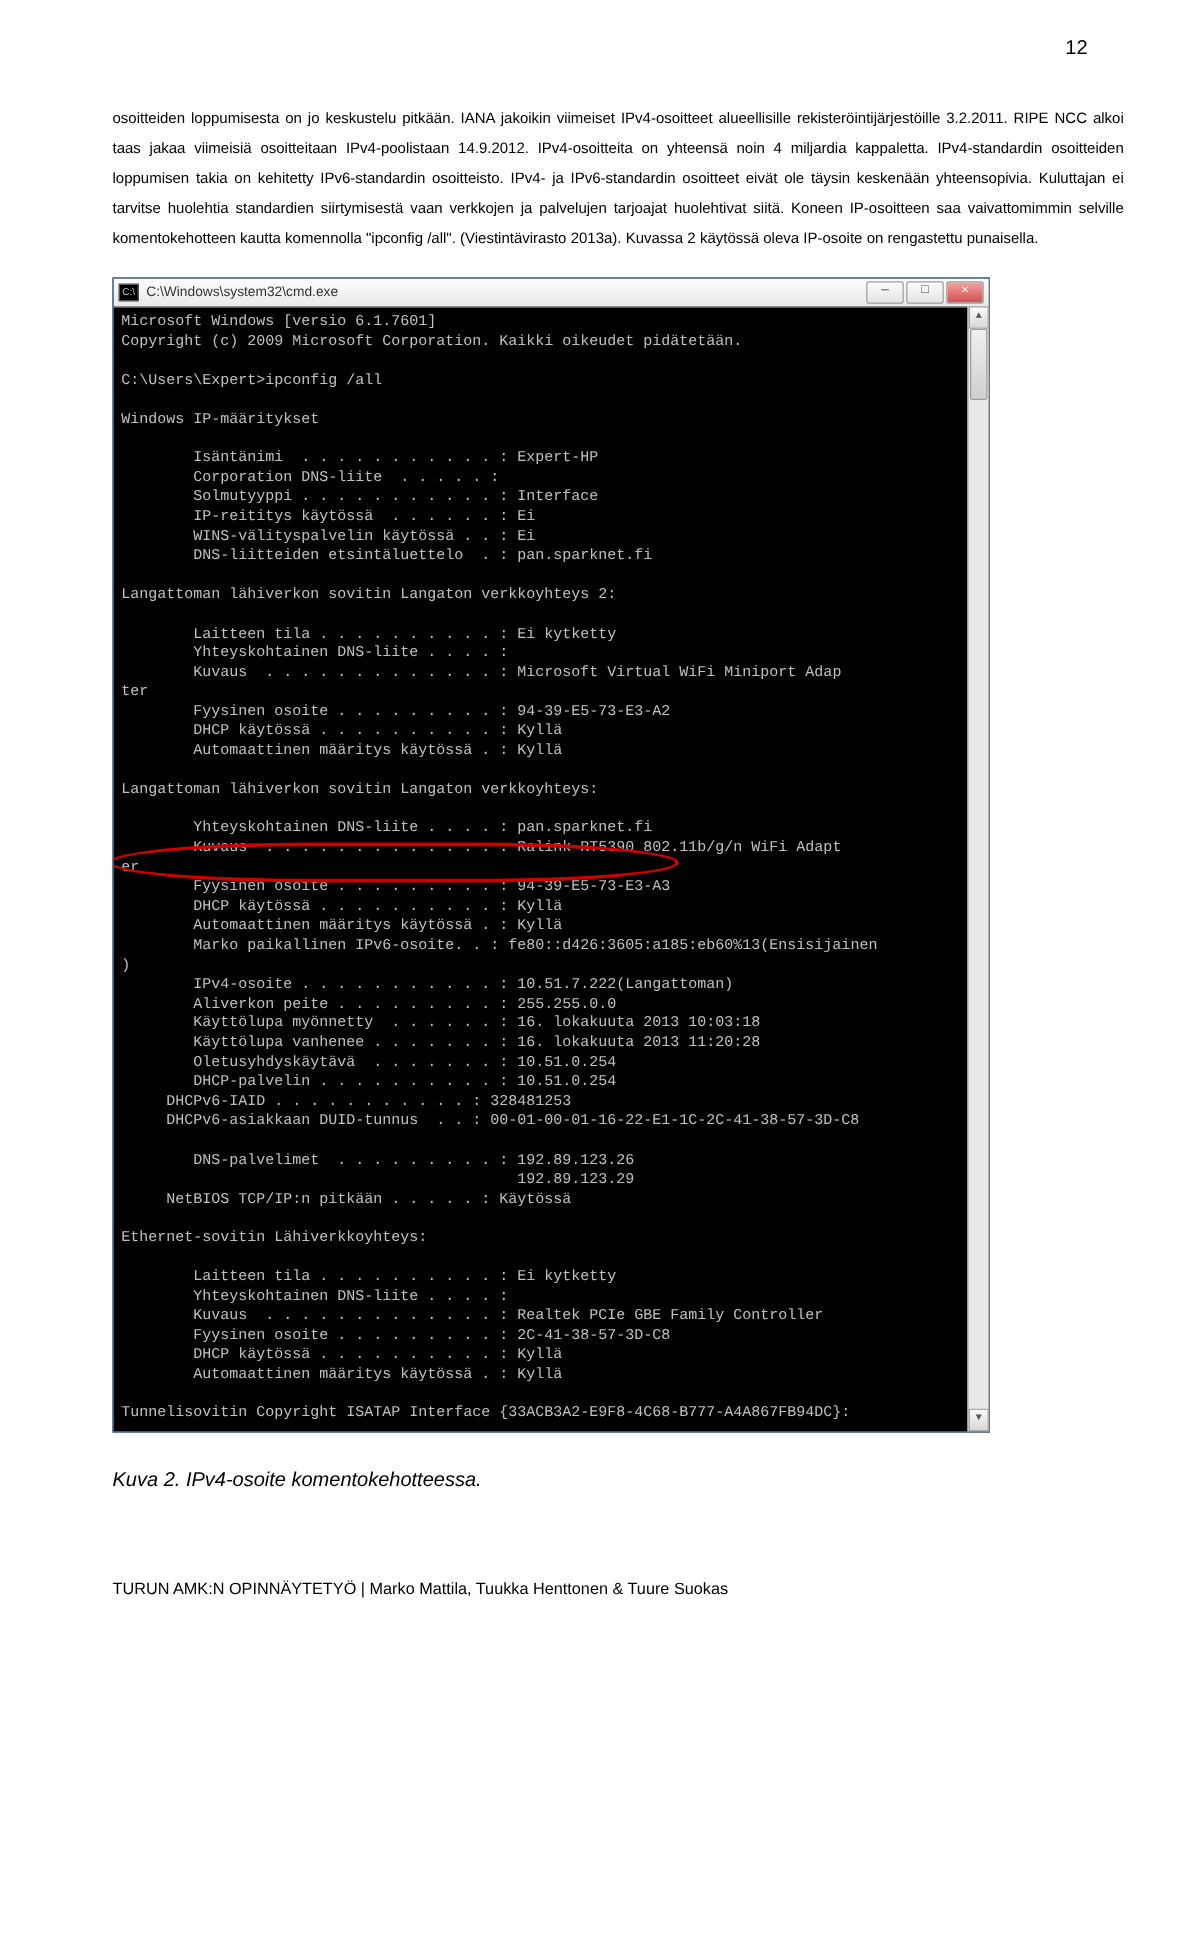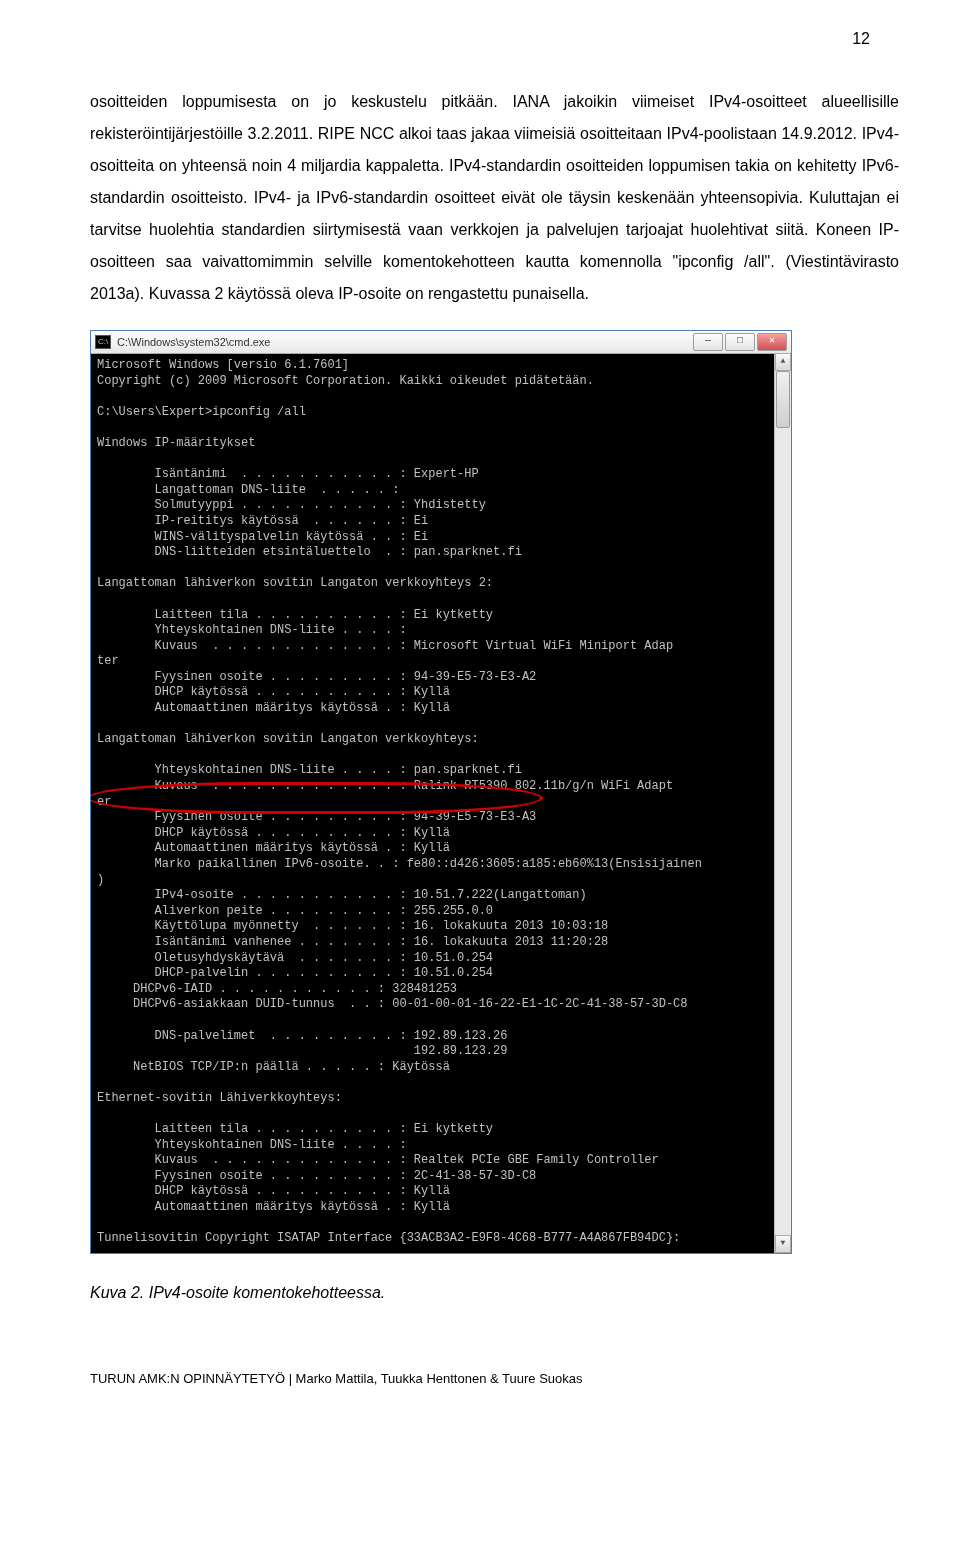--- a/index.html
+++ b/index.html
@@ -14,21 +14,21 @@
     padding: 70px 61px 40px 90px;
     position: relative;
   }
   .page-number {
     position: absolute;
     top: 30px;
     right: 90px;
     font-size: 16px;
   }
   .body-text {
-    font-size: 16px;
+    font-size: 12px;
     line-height: 2.0;
     text-align: justify;
     margin-bottom: 20px;
   }
   .cmd-window {
     background: #000;
     color: #c0c0c0;
     font-family: Consolas, "Courier New", monospace;
     font-size: 12px;
     line-height: 1.3;
@@ -165,22 +165,22 @@
     </div>
 
     <div class="cmd-body"><span>Microsoft Windows [versio 6.1.7601]</span>
 <span>Copyright (c) 2009 Microsoft Corporation. Kaikki oikeudet pidätetään.</span>
 
 <span>C:\Users\Expert&gt;ipconfig /all</span>
 
 <span>Windows IP-määritykset</span>
 
 <span>        Isäntänimi  . . . . . . . . . . . : </span><span>Expert-HP</span>
-<span>        Langattoman DNS-liite  . . . . . :</span>
-<span>        Solmutyyppi . . . . . . . . . . . : </span><span>Yhdistetty</span>
+<span>        Corporation DNS-liite  . . . . . :</span>
+<span>        Solmutyyppi . . . . . . . . . . . : </span><span>Interface</span>
 <span>        IP-reititys käytössä  . . . . . . : </span><span>Ei</span>
 <span>        WINS-välityspalvelin käytössä . . : </span><span>Ei</span>
 <span>        DNS-liitteiden etsintäluettelo  . : </span><span>pan.sparknet.fi</span>
 
 <span>Langattoman lähiverkon sovitin Langaton verkkoyhteys 2:</span>
 
 <span>        Laitteen tila . . . . . . . . . . : </span><span>Ei kytketty</span>
 <span>        Yhteyskohtainen DNS-liite . . . . :</span>
 <span>        Kuvaus  . . . . . . . . . . . . . : </span><span>Microsoft Virtual WiFi Miniport Adap</span>
 <span>ter</span>
@@ -194,29 +194,29 @@
 <span>        Kuvaus  . . . . . . . . . . . . . : </span><span>Ralink RT5390 802.11b/g/n WiFi Adapt</span>
 <span>er</span>
 <span>        Fyysinen osoite . . . . . . . . . : </span><span>94-39-E5-73-E3-A3</span>
 <span>        DHCP käytössä . . . . . . . . . . : </span><span>Kyllä</span>
 <span>        Automaattinen määritys käytössä . : </span><span>Kyllä</span>
 <span>        Marko paikallinen IPv6-osoite. . : </span><span>fe80::d426:3605:a185:eb60%13(Ensisijainen</span>
 <span>)</span>
 <span>        IPv4-osoite . . . . . . . . . . . : </span><span>10.51.7.222(Langattoman)</span>
 <span>        Aliverkon peite . . . . . . . . . : </span><span>255.255.0.0</span>
 <span>        Käyttölupa myönnetty  . . . . . . : </span><span>16. lokakuuta 2013 10:03:18</span>
-<span>        Isäntänimi vanhenee . . . . . . . : </span><span>16. lokakuuta 2013 11:20:28</span>
+<span>        Käyttölupa vanhenee . . . . . . . : </span><span>16. lokakuuta 2013 11:20:28</span>
 <span>        Oletusyhdyskäytävä  . . . . . . . : </span><span>10.51.0.254</span>
 <span>        DHCP-palvelin . . . . . . . . . . : </span><span>10.51.0.254</span>
 <span>     DHCPv6-IAID . . . . . . . . . . . : </span><span>328481253</span>
 <span>     DHCPv6-asiakkaan DUID-tunnus  . . : </span><span>00-01-00-01-16-22-E1-1C-2C-41-38-57-3D-C8</span>
 
 <span>        DNS-palvelimet  . . . . . . . . . : </span><span>192.89.123.26</span>
 <span>                                            192.89.123.29</span>
-<span>     NetBIOS TCP/IP:n päällä . . . . . : </span><span>Käytössä</span>
+<span>     NetBIOS TCP/IP:n pitkään . . . . . : </span><span>Käytössä</span>
 
 <span>Ethernet-sovitin Lähiverkkoyhteys:</span>
 
 <span>        Laitteen tila . . . . . . . . . . : </span><span>Ei kytketty</span>
 <span>        Yhteyskohtainen DNS-liite . . . . :</span>
 <span>        Kuvaus  . . . . . . . . . . . . . : </span><span>Realtek PCIe GBE Family Controller</span>
 <span>        Fyysinen osoite . . . . . . . . . : </span><span>2C-41-38-57-3D-C8</span>
 <span>        DHCP käytössä . . . . . . . . . . : </span><span>Kyllä</span>
 <span>        Automaattinen määritys käytössä . : </span><span>Kyllä</span>
 

